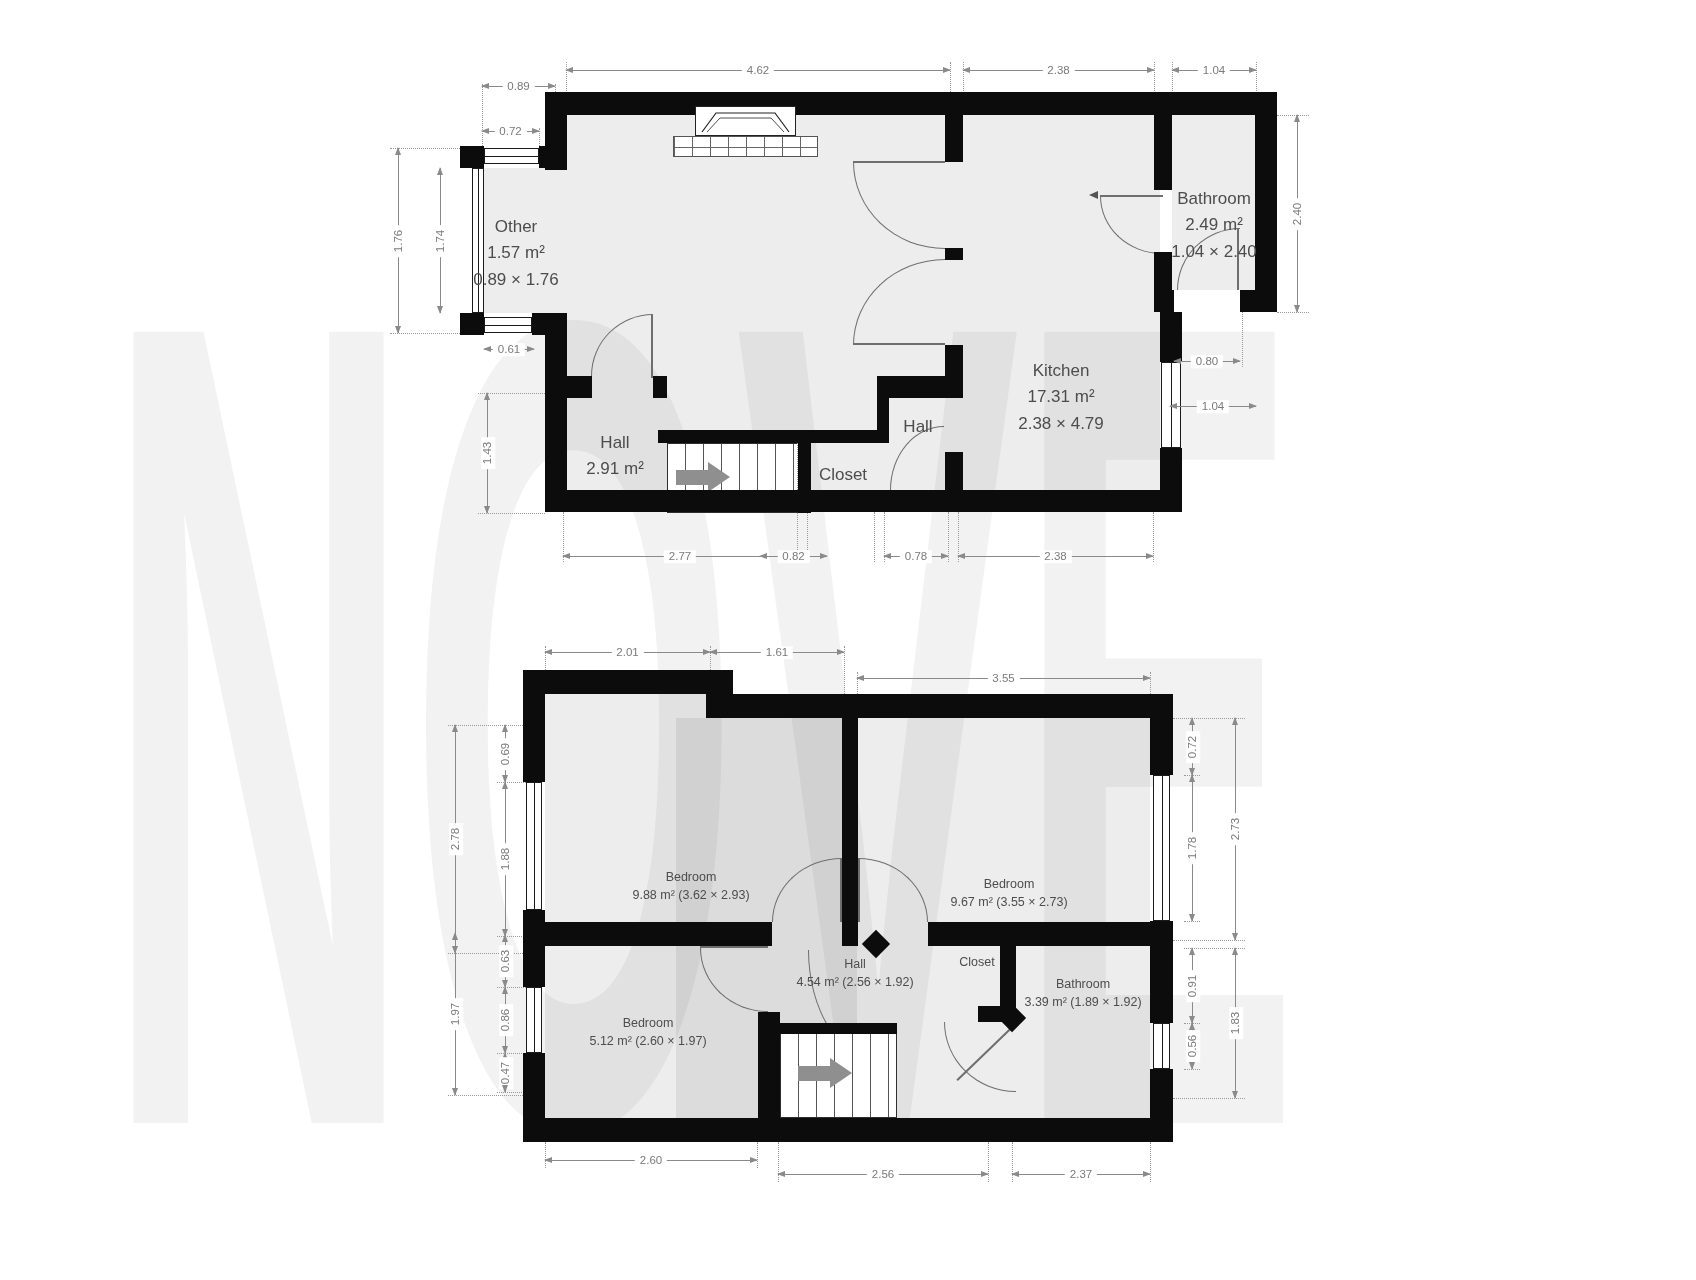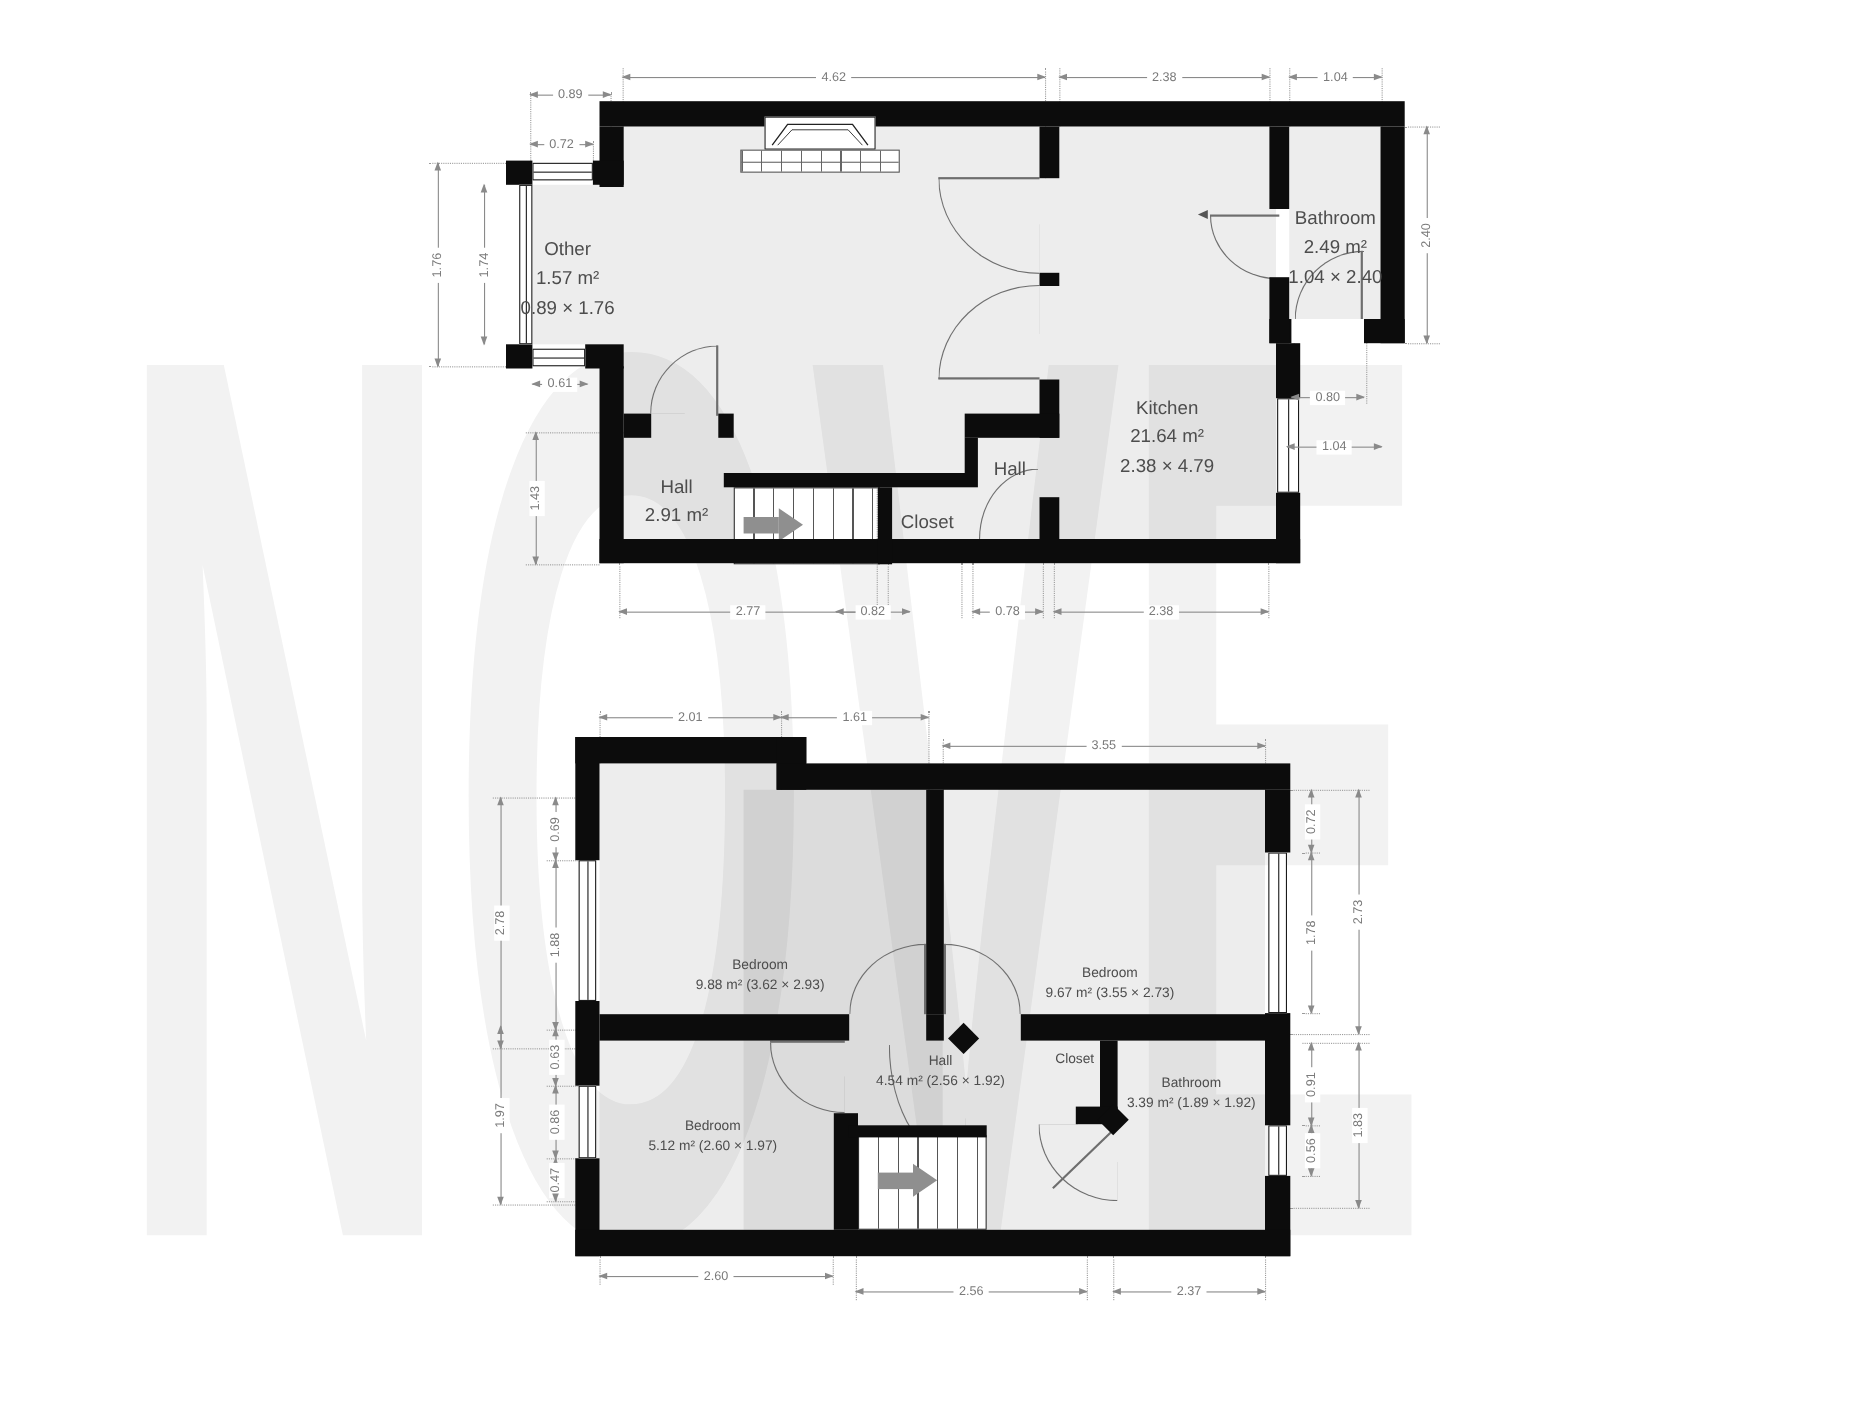--- a/index.html
+++ b/index.html
@@ -206,21 +206,21 @@
       <div>1.57 m²</div>
       <div>0.89 × 1.76</div>
     </div>
     <div class="label big" style="left:1214px;top:186px">
       <div>Bathroom</div>
       <div>2.49 m²</div>
       <div>1.04 × 2.40</div>
     </div>
     <div class="label big" style="left:1061px;top:358px">
       <div>Kitchen</div>
-      <div>21.64 m²</div>
+      <div>17.31 m²</div>
       <div>2.38 × 4.79</div>
     </div>
     <div class="label big" style="left:615px;top:430px">
       <div>Hall</div>
       <div>2.91 m²</div>
     </div>
     <div class="label big" style="left:918px;top:414px">
       <div>Hall</div>
     </div>
     <div class="label big" style="left:843px;top:462px">

